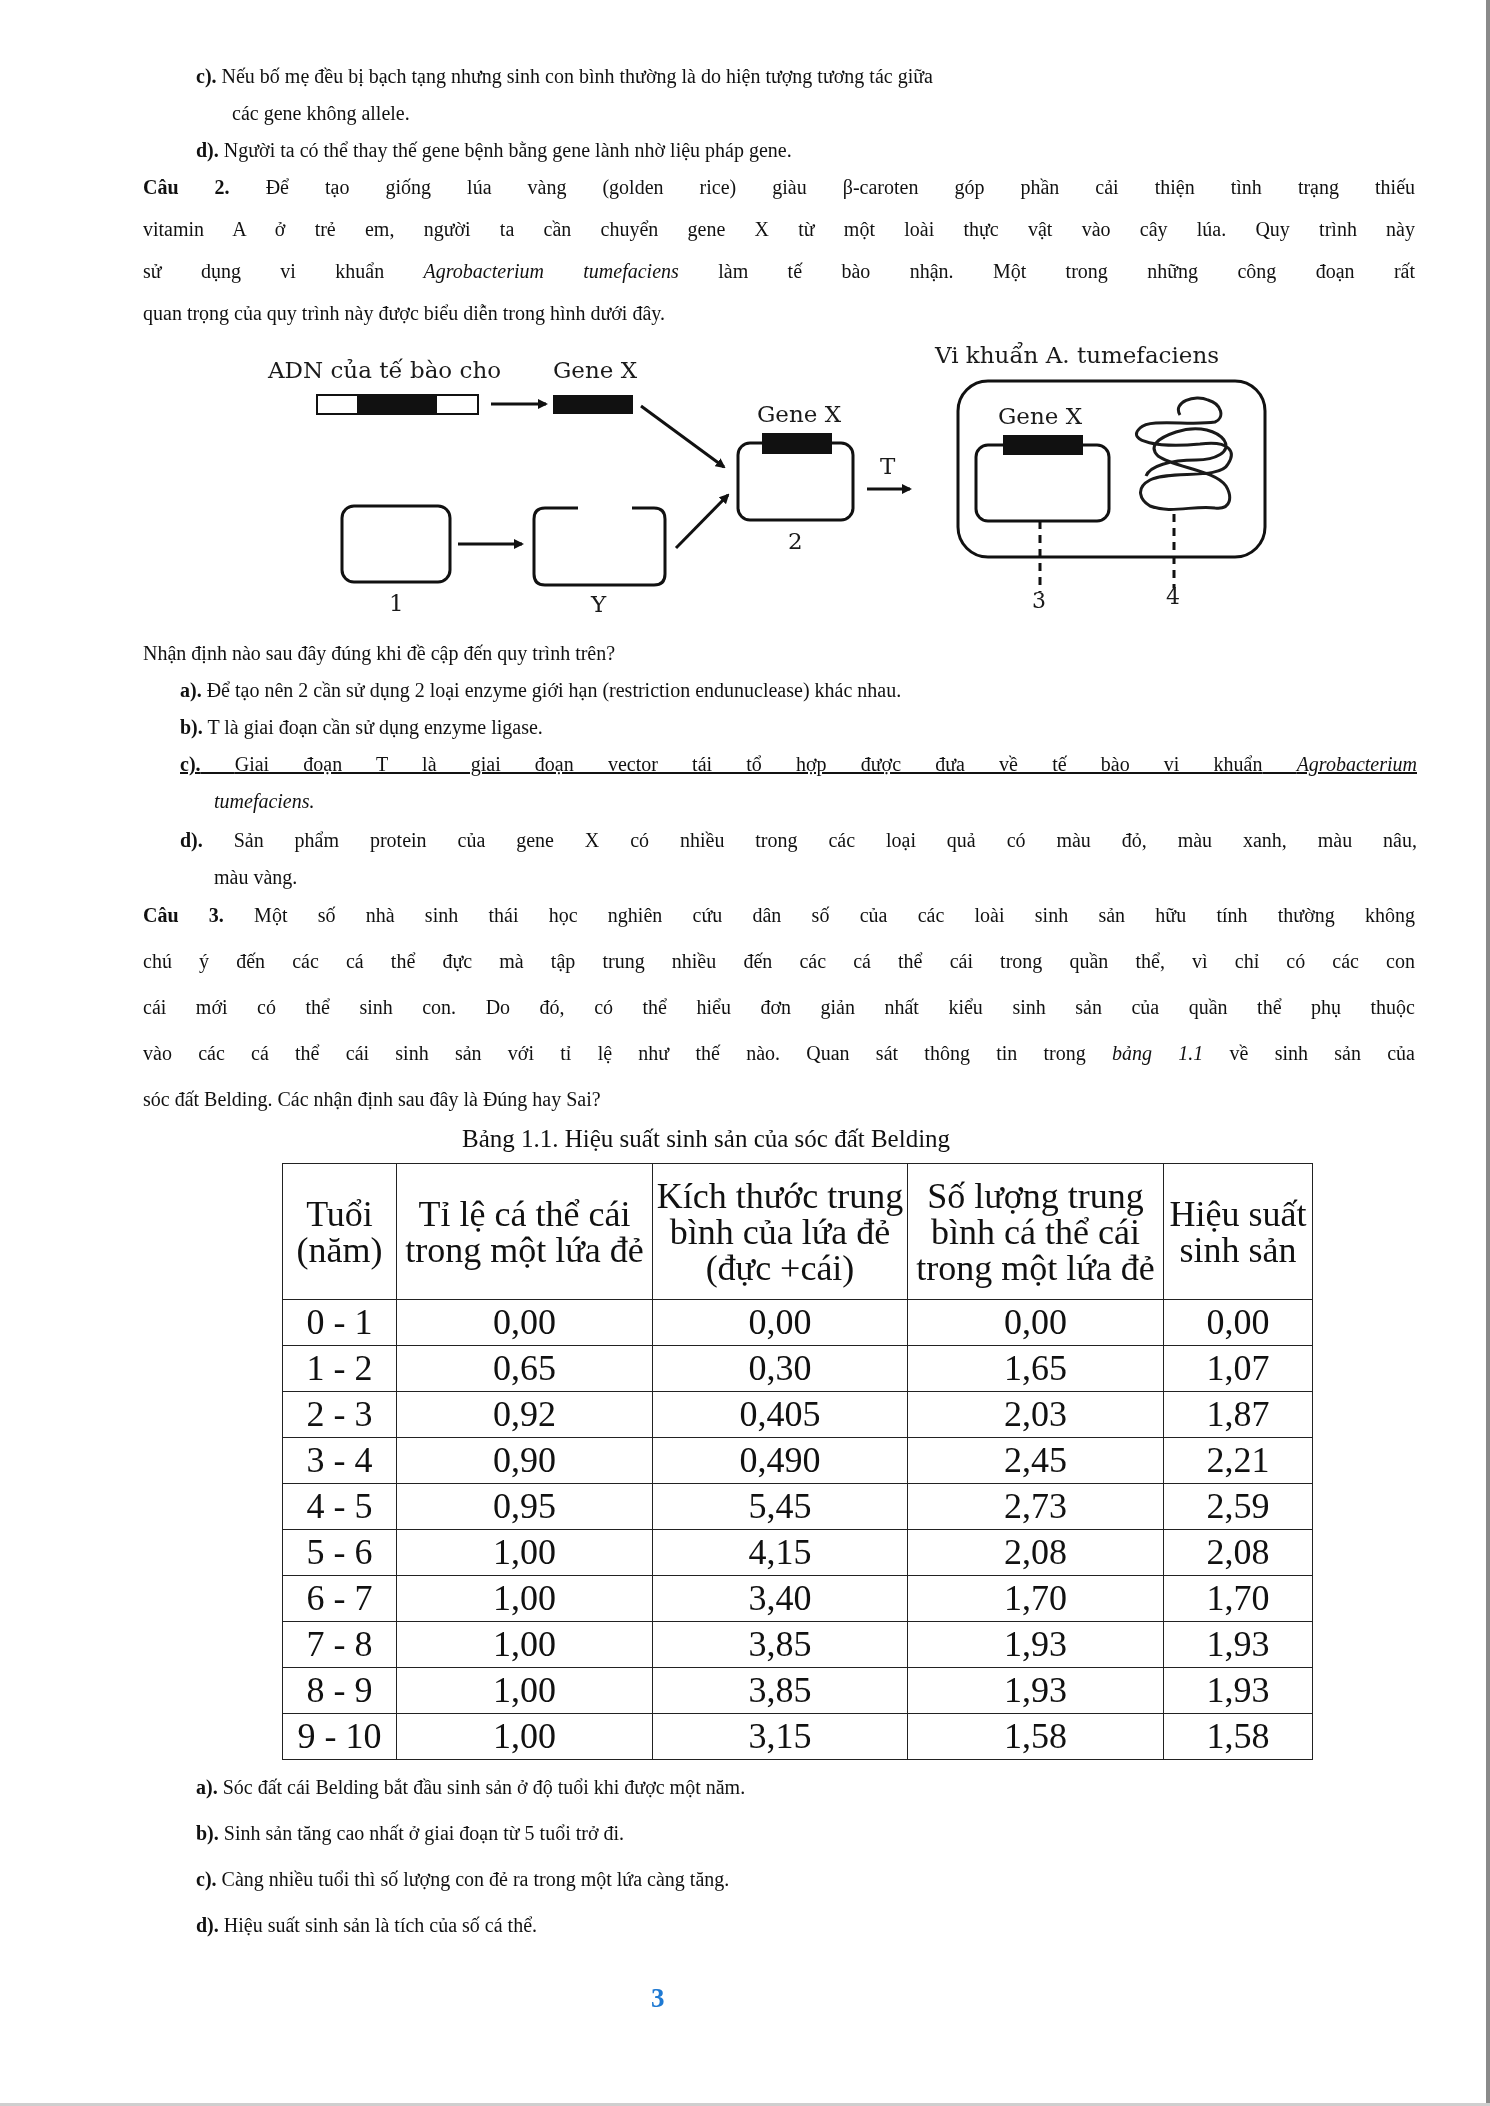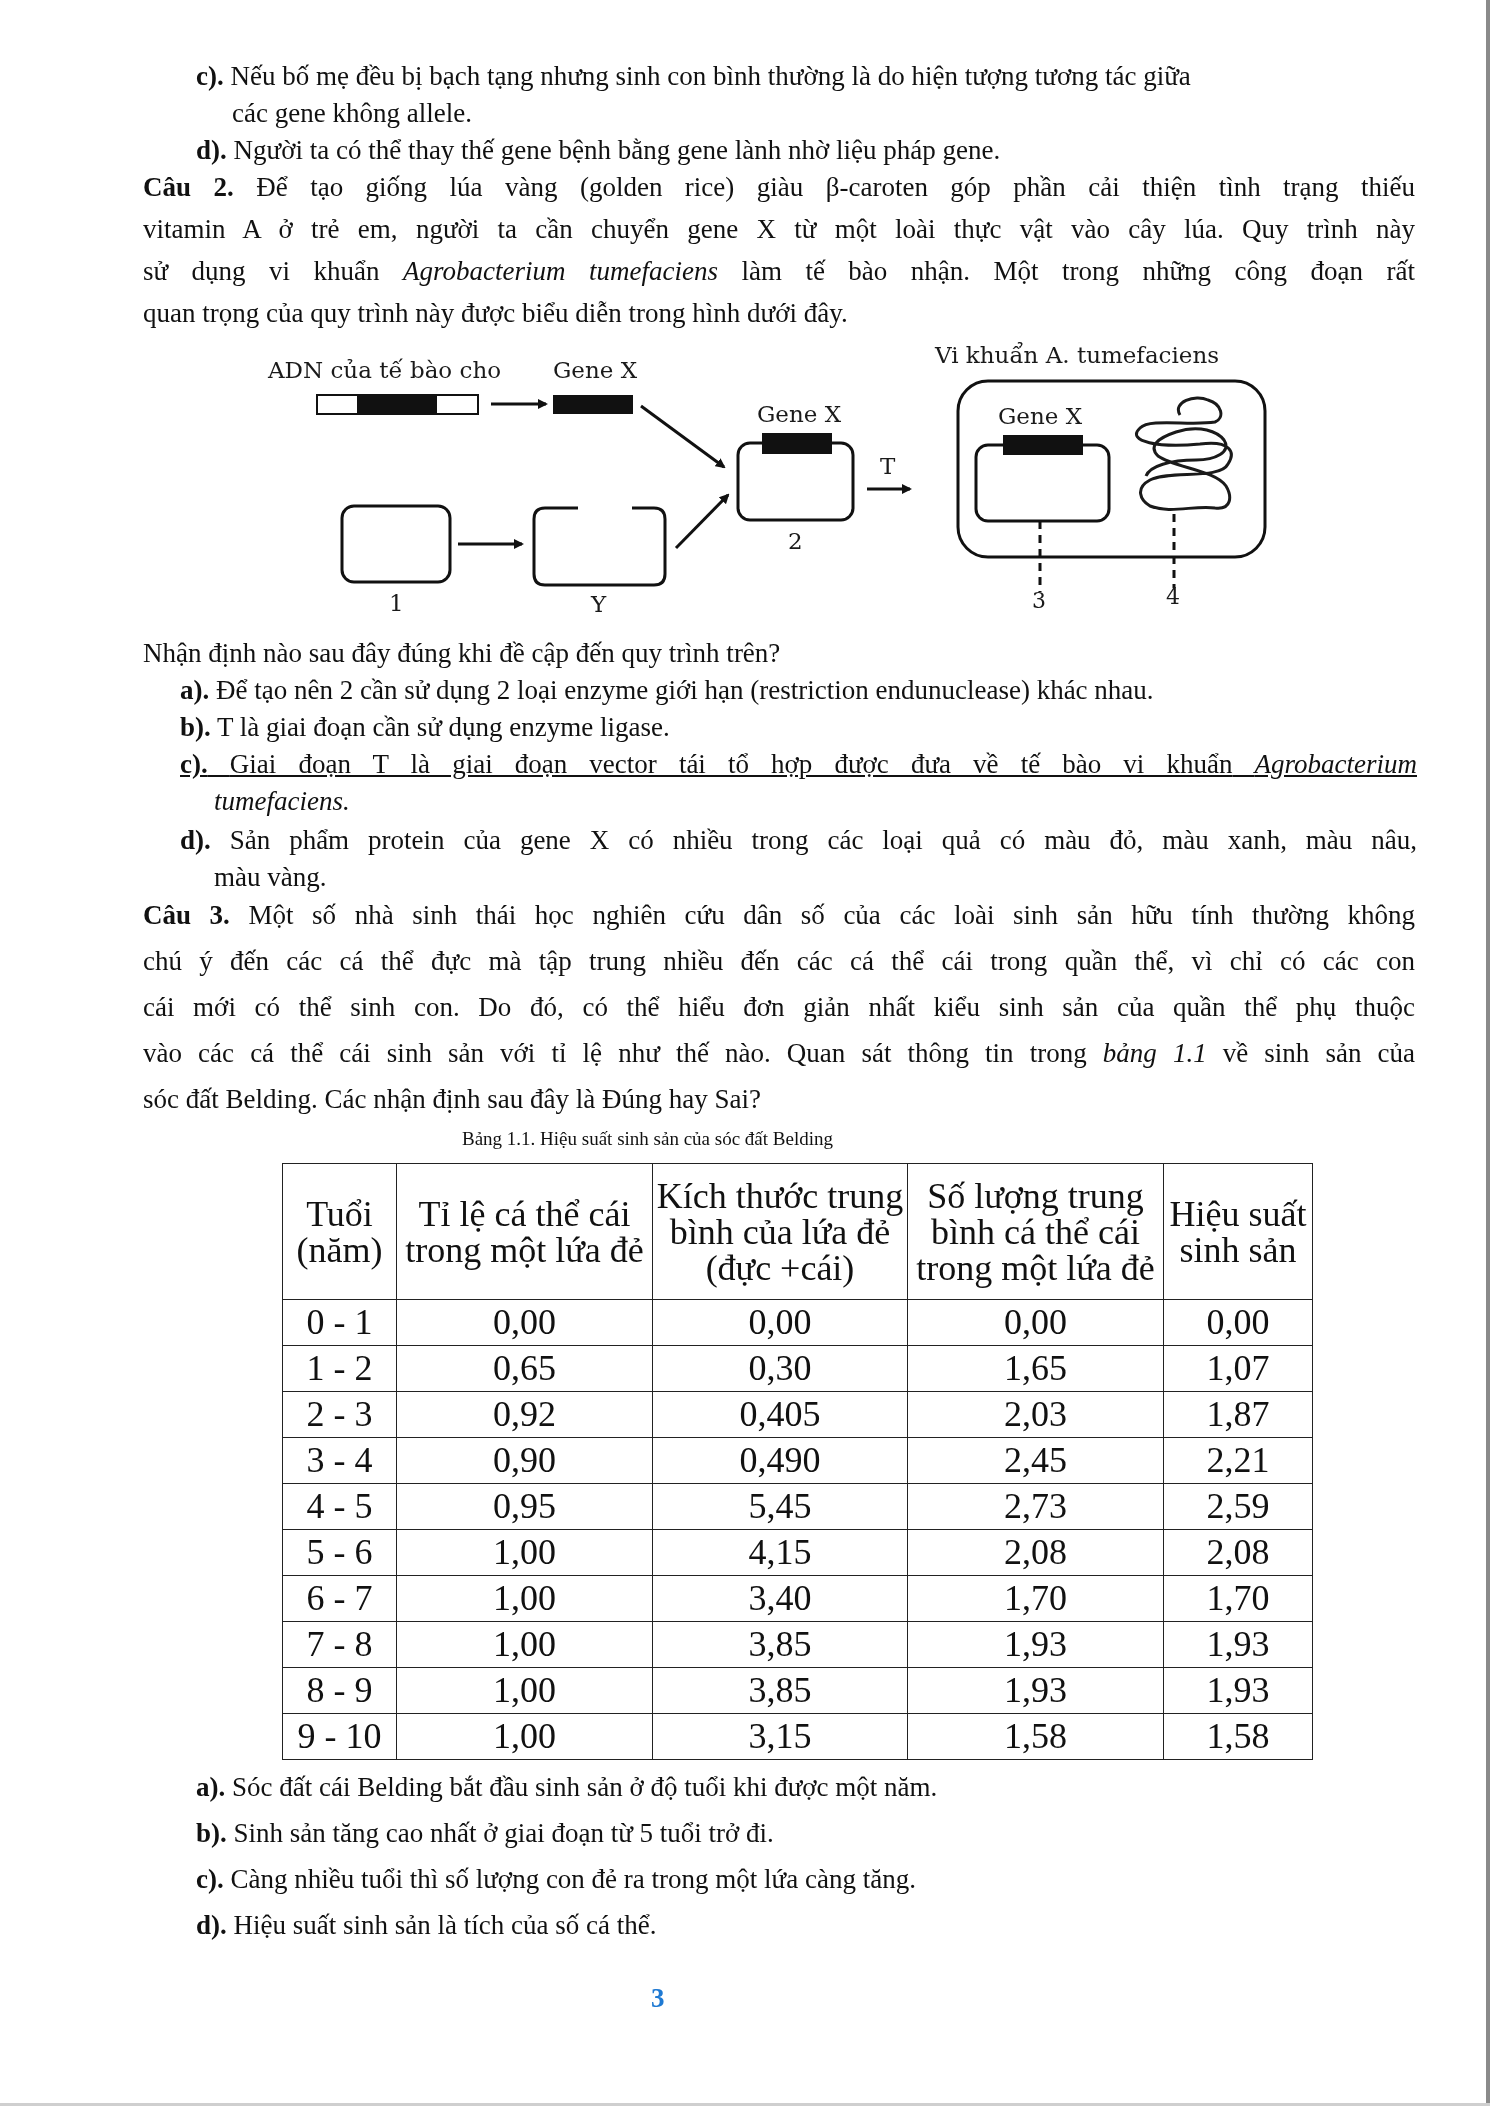--- a/index.html
+++ b/index.html
@@ -4,25 +4,25 @@
 <style>
   html, body { margin: 0; padding: 0; }
   body {
     width: 1490px; height: 2106px; position: relative; overflow: hidden;
     background: #ffffff;
     font-family: "Liberation Serif", "DejaVu Serif", serif;
     color: #111111;
   }
   .page-edge-right { position: absolute; left: 1486px; top: 0; width: 4px; height: 2106px; background: #8a8a8a; }
   .page-edge-bottom { position: absolute; left: 0; top: 2103px; width: 1490px; height: 3px; background: #cfcfcf; }
-  .line { position: absolute; font-size: 27px; line-height: 37px; white-space: nowrap; }
+  .line { position: absolute; font-size: 20px; line-height: 37px; white-space: nowrap; }
   .just { text-align: justify; text-align-last: justify; white-space: normal; }
   .b { font-weight: bold; }
   .i { font-style: italic; }
-  .caption { position: absolute; font-size: 19px; line-height: 37px; white-space: nowrap; }
+  .caption { position: absolute; font-size: 25px; line-height: 37px; white-space: nowrap; }
 
   
   .diagram { position: absolute; left: 0; top: 0; width: 1490px; height: 640px; pointer-events: none; }
   .diagram text { font-family: "DejaVu Serif", "Liberation Serif", serif; fill: #1a1a1a; }
 
   
   table.data {
     position: absolute; left: 282px; top: 1163px; width: 1030px;
     border-collapse: collapse; font-size: 36px; table-layout: fixed;
   }

